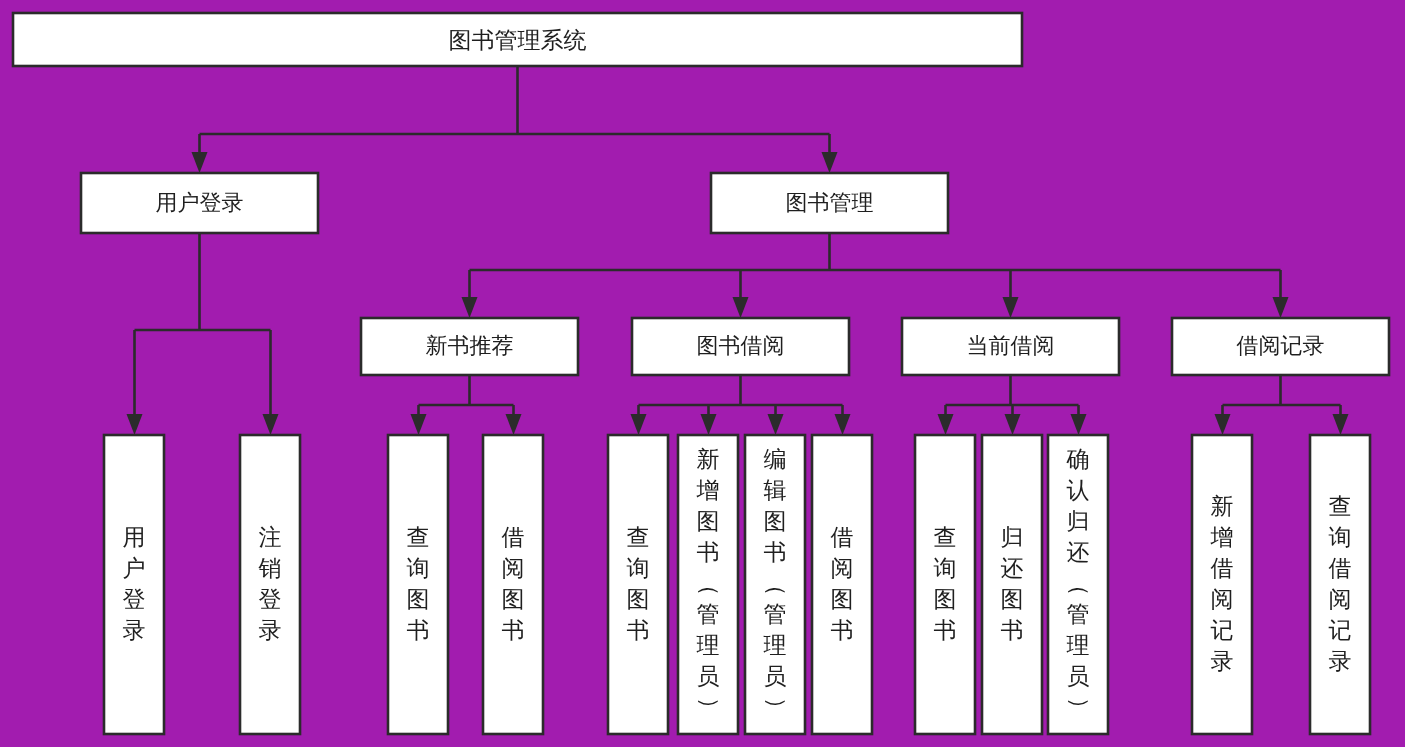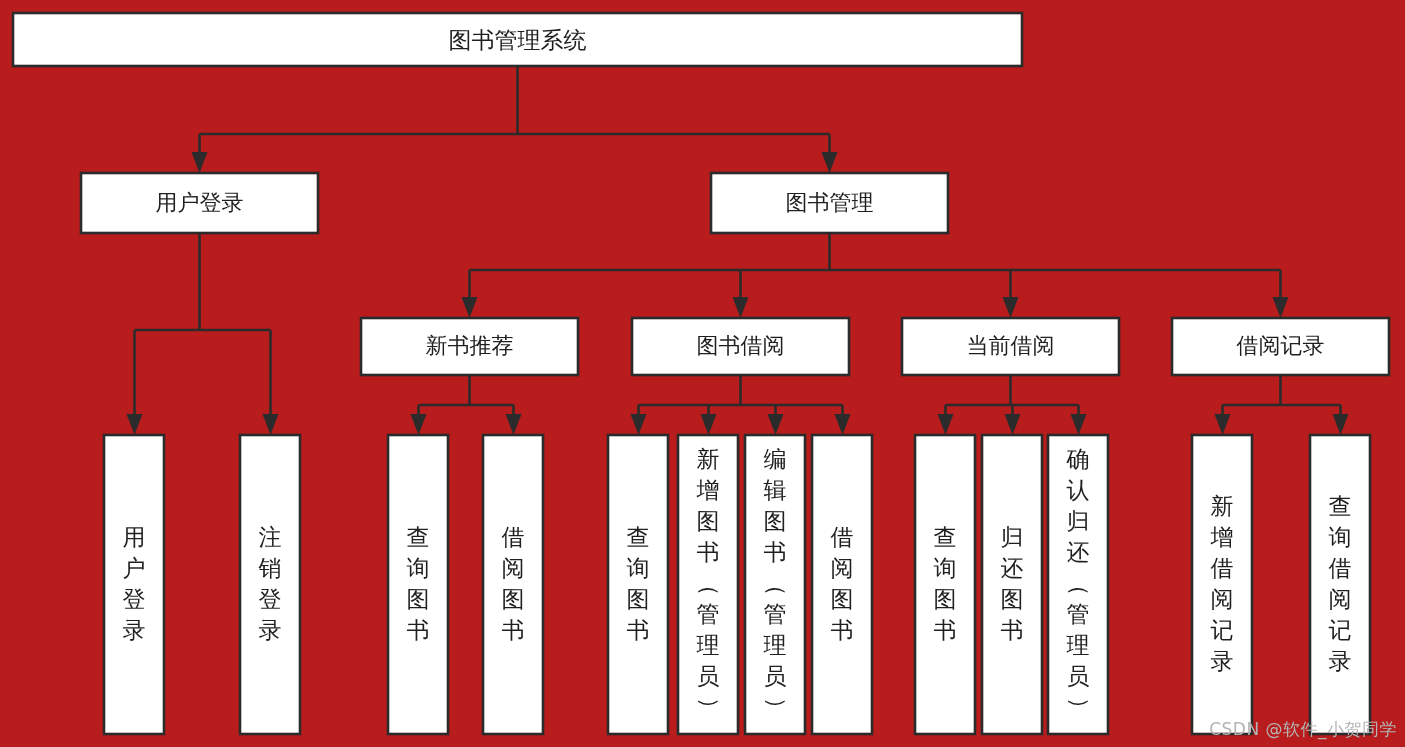--- a/index.html
+++ b/index.html
@@ -10,21 +10,21 @@
   body {
     width: 1405px;
     height: 747px;
     font-family: "DejaVu Sans", "Liberation Sans", sans-serif;
     overflow: hidden;
   }
   #diagram-root {
     position: relative;
     width: 1405px;
     height: 747px;
-    background: #b91c1c;
+    background: #a21caf;
   }
   svg#flowchart {
     position: absolute;
     top: 0;
     left: 0;
     width: 1405px;
     height: 747px;
     display: block;
   }
   .node-rect {
@@ -319,15 +319,14 @@
             <text class="leaf-label-char" x="1340" y="569">借</text>
             <text class="leaf-label-char" x="1340" y="600">阅</text>
             <text class="leaf-label-char" x="1340" y="631">记</text>
             <text class="leaf-label-char" x="1340" y="662">录</text>
           </g>
         </g>
       </g>
 
   </svg>
 
-  <div class="watermark">CSDN @软件_小贺同学</div>
 
 </div>
 
 </body></html>

